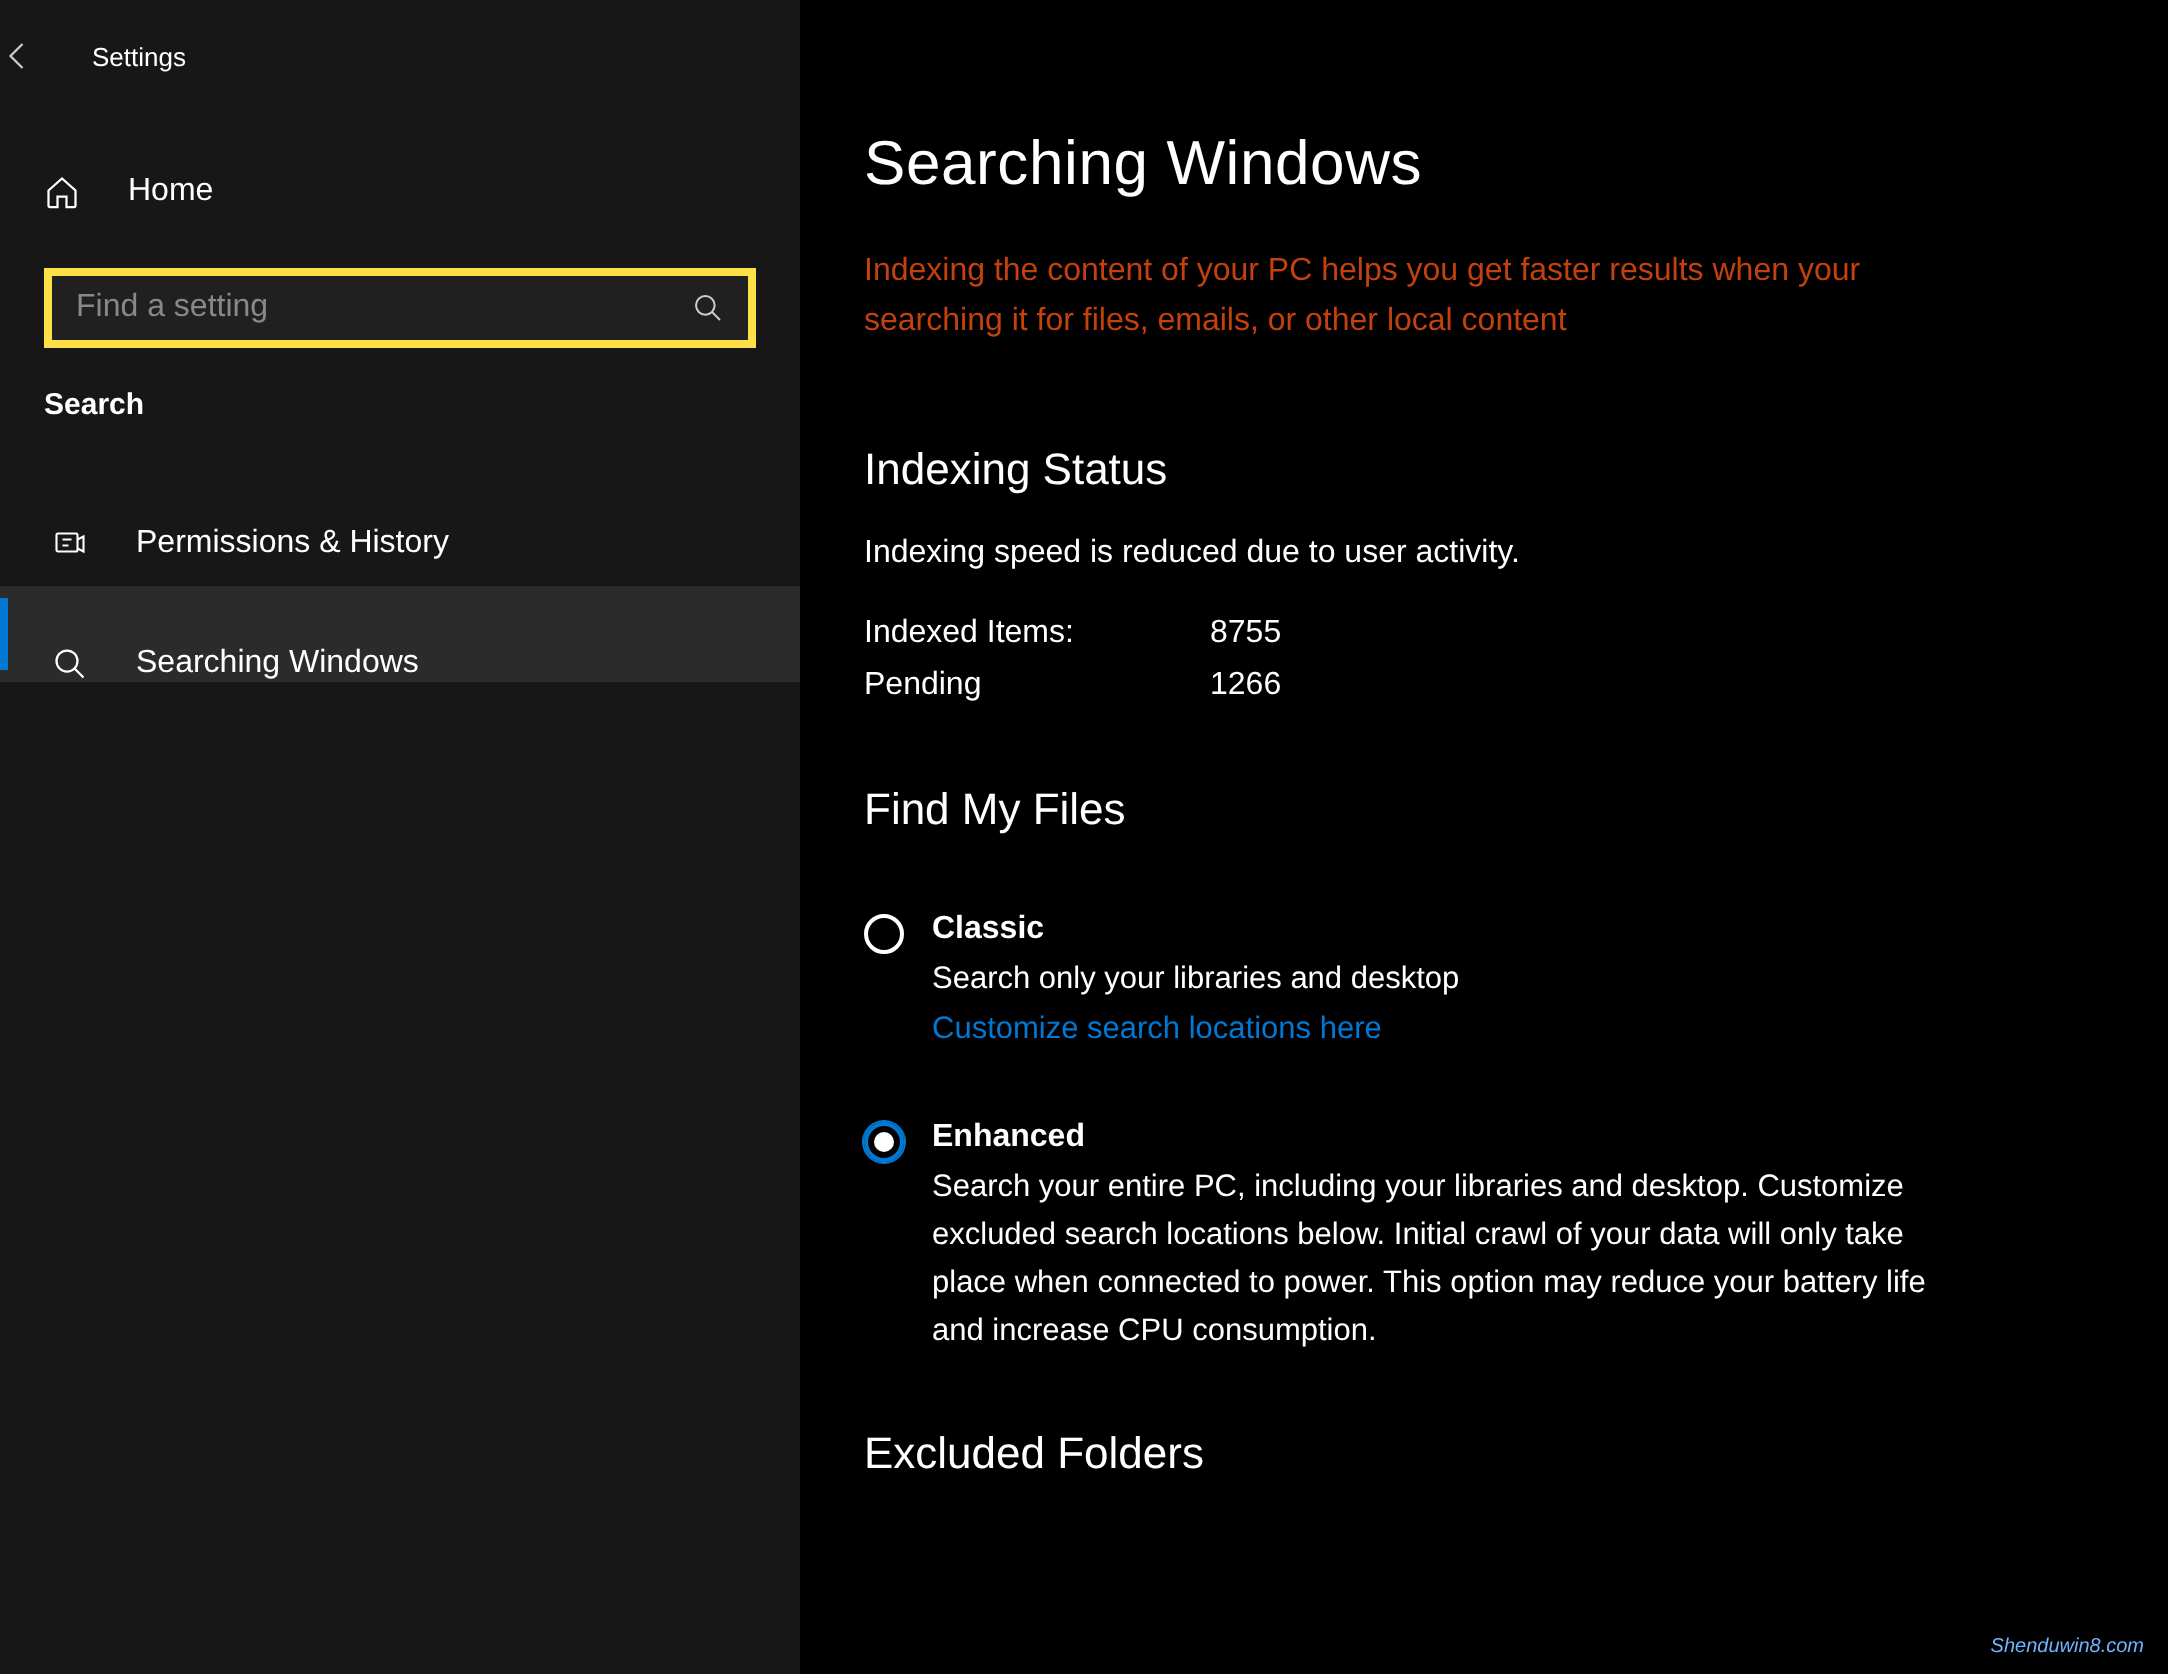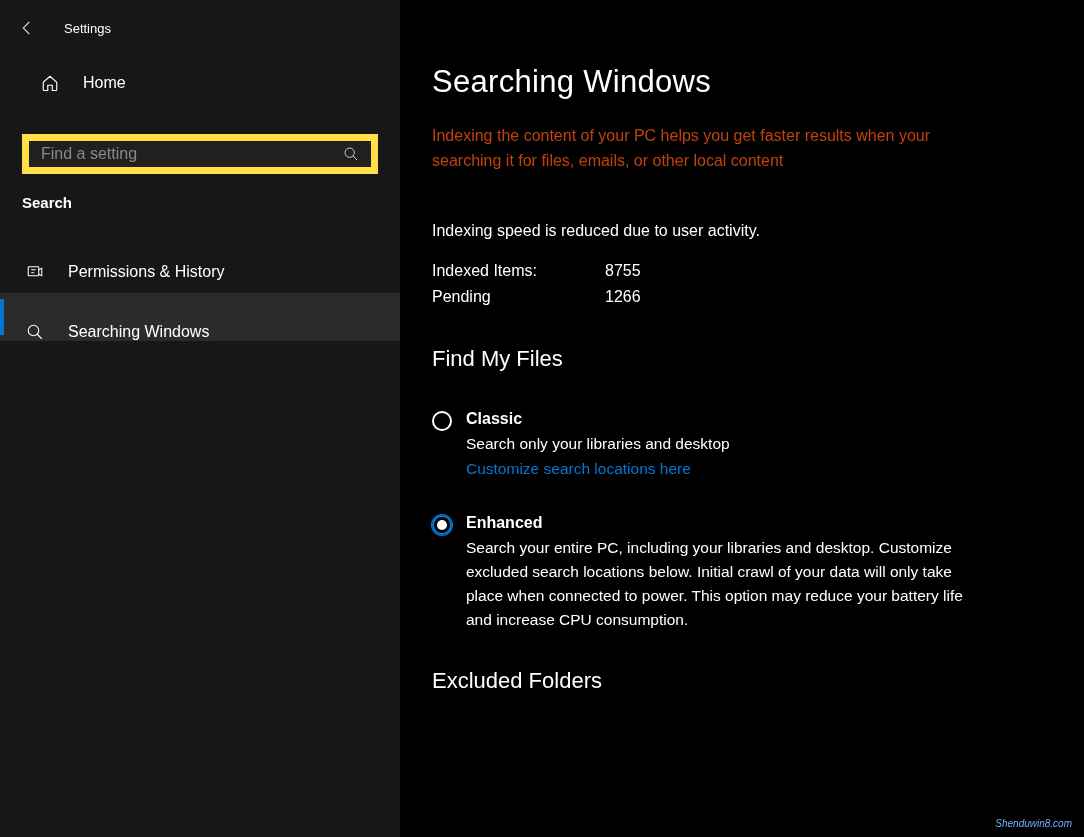--- a/index.html
+++ b/index.html
@@ -15,55 +15,54 @@
 .sidebar {
   width: 400px;
   background: #171717;
   height: 100%;
   padding-top: 10px;
 }
 .header-row {
   display: flex;
   align-items: center;
   height: 36px;
-  padding-left: 18px;
+  padding-left: 0;
   gap: 28px;
 }
 .back-arrow {
   color: #999;
   cursor: pointer;
   display: flex;
 }
 .app-title {
   font-size: 13px;
   color: #fff;
   font-weight: 400;
 }
 .home-row {
   display: flex;
-  align-items: flex-start;
+  align-items: center;
   padding: 0 22px;
   height: 44px;
   margin-top: 28px;
   gap: 24px;
   cursor: pointer;
-  margin-left: 19px;
 }
 .home-row .label {
   font-size: 16px;
   color: #fff;
 }
 .search-wrap {
   margin: 16px 22px 0 22px;
 }
 .search-box {
   width: 100%;
   height: 40px;
   background: #202020;
-  border: 7px solid #fde047;
+  border: 4px solid #fde047;
   display: flex;
   align-items: center;
   padding: 0 12px;
 }
 .search-input {
   flex: 1;
   background: transparent;
   border: none;
   outline: none;
   color: #ccc;
@@ -250,20 +249,21 @@
         </svg>
     </span>
     <span class="label">Searching Windows</span>
   </div>
 </div>
 
 <div class="main">
   <h1 class="page-title">Searching Windows</h1>
   <p class="page-desc">Indexing the content of your PC helps you get faster results when your searching it for files, emails, or other local content</p>
 
+  <h2 class="section-heading">Indexing Status</h2>
   <p class="status-text">Indexing speed is reduced due to user activity.</p>
 
   <div class="status-row">
     <span class="status-label">Indexed Items:</span>
     <span class="status-val">8755</span>
   </div>
   <div class="status-row">
     <span class="status-label">Pending</span>
     <span class="status-val">1266</span>
   </div>

